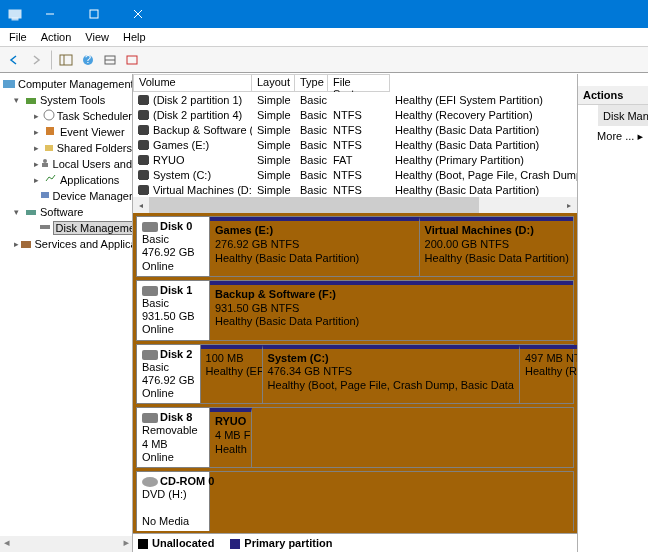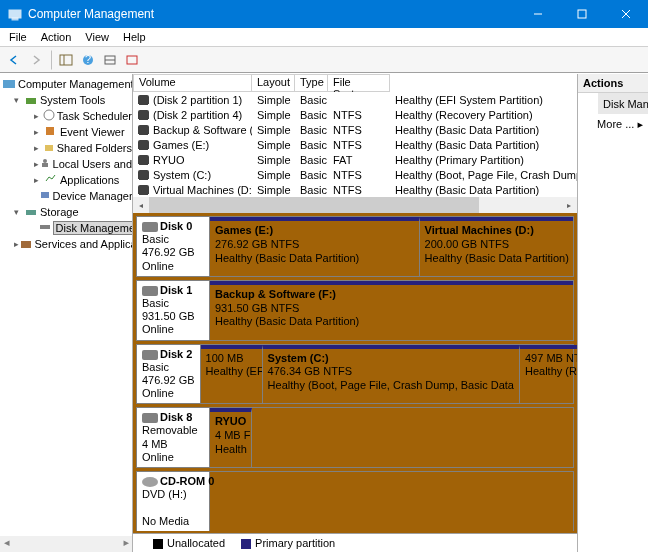--- a/index.html
+++ b/index.html
@@ -34,36 +34,35 @@
 .grid-scroll .ar { width: 16px; display: flex; align-items: center; justify-content: center; color: #606060; font-size: 8px; }
 .grid-scroll .track { flex: 1; background: #f0f0f0; }
 .grid-scroll .thumb { height: 100%; background: #cdcdcd; }
 .disks { flex: 1; background: #a16207; overflow: hidden; }
 .drow { display: flex; border: 1px solid #808080; margin: 3px 3px 0 3px; }
 .dhead { width: 73px; border-right: 1px solid #808080; padding: 3px 5px; line-height: 1.2; background: #fff; white-space: nowrap; }
 .dhead .dicon { display: inline-block; width: 16px; height: 10px; background: #808080; border-radius: 2px; margin-right: 2px; vertical-align: middle; }
 .dparts { flex: 1; display: flex; }
 .dpart { border-top: 4px solid #26217c; border-right: 1px solid #808080; padding: 3px 5px; line-height: 1.25; overflow: hidden; white-space: nowrap; }
 .dpart .pname { font-weight: 600; }
-.legend { border-top: 1px solid #a0a0a0; padding: 3px 20px; display: flex; gap: 16px; align-items: center; background: #fff; }
+.legend { border-top: 1px solid #a0a0a0; padding: 3px 5px; display: flex; gap: 16px; align-items: center; background: #fff; font-weight: bold; }
 .legend .sw { width: 10px; height: 10px; display: inline-block; margin-right: 4px; vertical-align: middle; }
 .actions { width: 70px; background: #fff; }
-.actions .ahdr { background: #f0f0f0; border-bottom: 1px solid #d0d0d0; padding: 3px 5px; font-weight: 600; }
+.actions .ahdr { background: #f0f0f0; border-bottom: 1px solid #d0d0d0; padding: 3px 5px; font-weight: 600; margin-top: 12px; }
 .actions .aitem { padding: 4px 5px; display: flex; align-items: center; justify-content: space-between; white-space: nowrap; overflow: hidden; }
 .actions .sel { background: #e8e8e8; margin-left: 20px; }
 </style>
 </head>
 <body>
 
 <div class="titlebar">
   <span class="icon"><svg width="14" height="14" viewBox="0 0 14 14">
         <rect x="1" y="3" width="12" height="8" fill="#fff" opacity="0.8"></rect>
         <rect x="4" y="11" width="6" height="2" fill="#fff" opacity="0.7"></rect>
       </svg></span>
-  <span class="title">Computer Management</span>
   <div class="winbtn">
       <svg width="10" height="10">
         <line x1="1" y1="5" x2="9" y2="5"></line>
       </svg>
     </div>
   <div class="winbtn">
       <svg width="10" height="10">
         <rect x="1" y="1" width="8" height="8"></rect>
       </svg>
     </div>
@@ -175,21 +174,21 @@
         <span class="ticon"><svg width="12" height="12">
             <rect x="2" y="3" width="8" height="6" fill="#6a8ac0"></rect>
           </svg></span>
         <span>Device Manager</span>
       </div>
     <div class="row indent1">
         <span class="twisty">▾</span>
         <span class="ticon"><svg width="14" height="14">
             <rect x="2" y="5" width="10" height="5" fill="#5a9a8a"></rect>
           </svg></span>
-        <span>Storage</span>
+        <span>Software</span>
       </div>
     <div class="row indent2">
         <span class="twisty" style="visibility:hidden">▸</span>
         <span class="ticon"><svg width="12" height="12">
             <rect x="1" y="4" width="10" height="4" fill="#808080"></rect>
           </svg></span>
         <span class="sel">Disk Management</span>
       </div>
     <div class="row indent1">
         <span class="twisty">▸</span>

